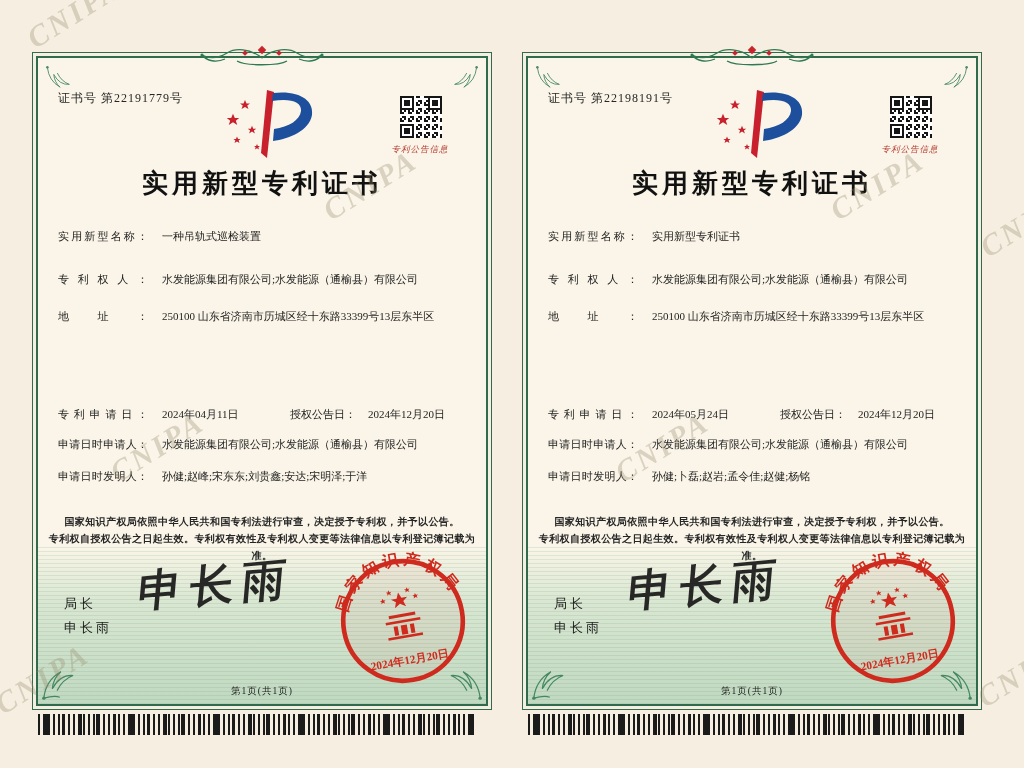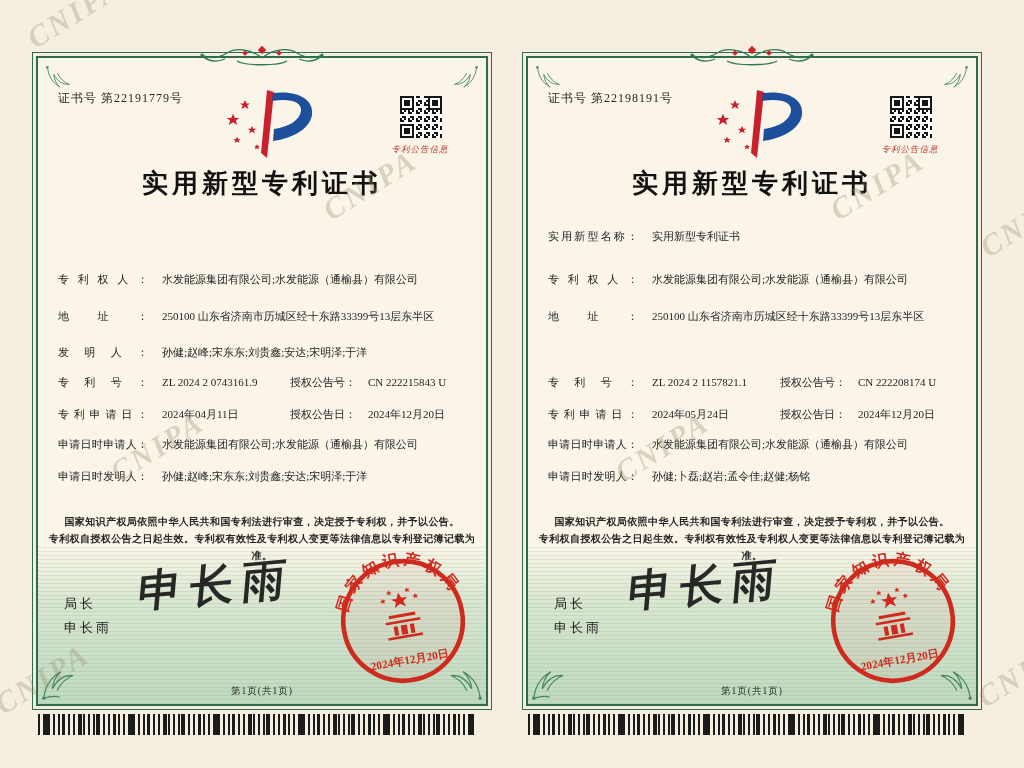--- a/index.html
+++ b/index.html
@@ -344,32 +344,28 @@
         <i style="left: 24px; top: 40px;"></i>
         <i style="left: 26px; top: 40px;"></i>
         <i style="left: 32px; top: 40px;"></i>
         <i style="left: 34px; top: 40px;"></i>
         <i style="left: 40px; top: 40px;"></i>
       </div>
     <div class="qrlabel">专利公告信息</div>
 
     <div class="title">实用新型专利证书</div>
 
+    <div class="row r1">
+      <span class="lbl">实用新型名称：</span><span class="val">一种吊轨式巡检装置</span>
+    </div>
     <div class="row r2">
       <span class="lbl">专利权人：</span><span class="val">水发能源集团有限公司;水发能源（通榆县）有限公司</span>
     </div>
     <div class="row r3">
       <span class="lbl">地址：</span><span class="val">250100 山东省济南市历城区经十东路33399号13层东半区</span>
-    </div>
-    <div class="row r4">
-      <span class="lbl">发明人：</span><span class="val">孙健;赵峰;宋东东;刘贵鑫;安达;宋明泽;于洋</span>
-    </div>
-    <div class="row r5">
-      <span class="lbl">专利号：</span><span class="val">ZL 2024 2 0743161.9</span>
-      <span class="pair2"><span class="lbl">授权公告号：</span><span class="val">CN 222215843 U</span></span>
     </div>
     <div class="row r6">
       <span class="lbl">专利申请日：</span><span class="val">2024年04月11日</span>
       <span class="pair2"><span class="lbl">授权公告日：</span><span class="val">2024年12月20日</span></span>
     </div>
     <div class="row r7">
       <span class="lbl">申请日时申请人：</span><span class="val">水发能源集团有限公司;水发能源（通榆县）有限公司</span>
     </div>
     <div class="row r8">
       <span class="lbl">申请日时发明人：</span><span class="val">孙健;赵峰;宋东东;刘贵鑫;安达;宋明泽;于洋</span>
@@ -707,24 +703,20 @@
 
     <div class="row r1">
       <span class="lbl">实用新型名称：</span><span class="val">实用新型专利证书</span>
     </div>
     <div class="row r2">
       <span class="lbl">专利权人：</span><span class="val">水发能源集团有限公司;水发能源（通榆县）有限公司</span>
     </div>
     <div class="row r3">
       <span class="lbl">地址：</span><span class="val">250100 山东省济南市历城区经十东路33399号13层东半区</span>
     </div>
-    <div class="row r5">
-      <span class="lbl">专利号：</span><span class="val">ZL 2024 2 1157821.1</span>
-      <span class="pair2"><span class="lbl">授权公告号：</span><span class="val">CN 222208174 U</span></span>
-    </div>
     <div class="row r6">
       <span class="lbl">专利申请日：</span><span class="val">2024年05月24日</span>
       <span class="pair2"><span class="lbl">授权公告日：</span><span class="val">2024年12月20日</span></span>
     </div>
     <div class="row r7">
       <span class="lbl">申请日时申请人：</span><span class="val">水发能源集团有限公司;水发能源（通榆县）有限公司</span>
     </div>
     <div class="row r8">
       <span class="lbl">申请日时发明人：</span><span class="val">孙健;卜磊;赵岩;孟令佳;赵健;杨铭</span>
     </div>

